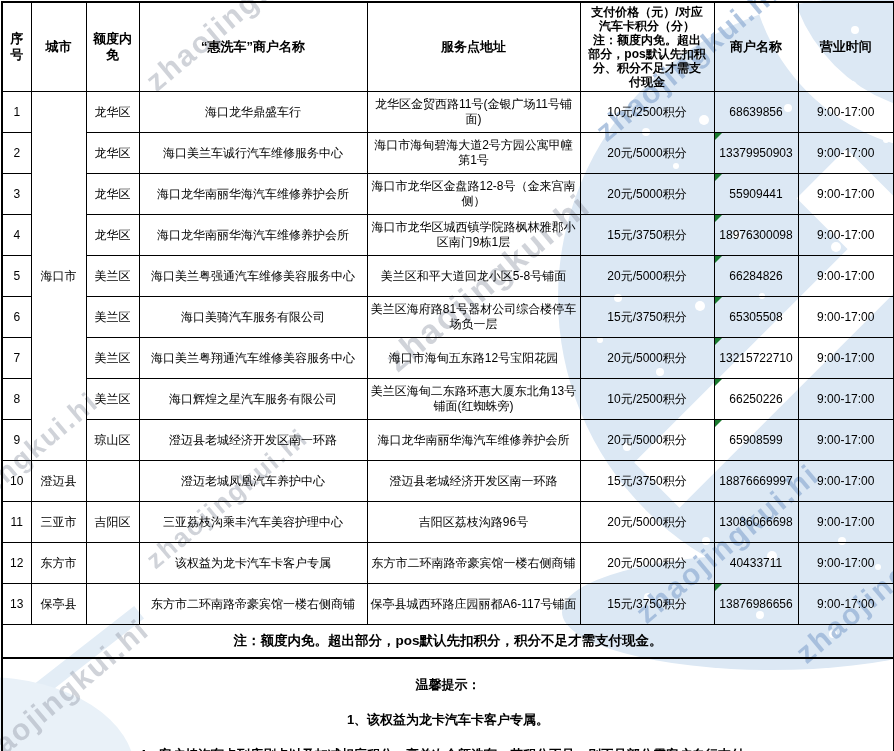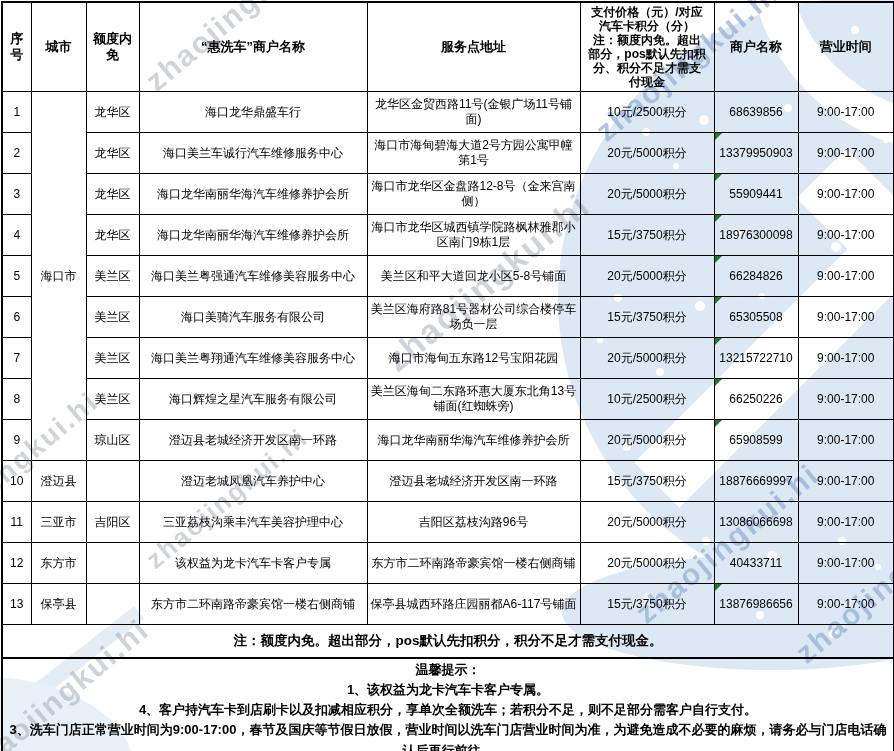--- a/index.html
+++ b/index.html
@@ -34,21 +34,21 @@
   td.col-phone{position:relative;}
   td.flag::before{
     content:"";position:absolute;top:0;left:0;width:0;height:0;
     border-top:7px solid #1a7a2e;border-right:7px solid transparent;
   }
   tr.note-row td{height:30px;font-weight:bold;font-size:13.5px;}
   tr.tips-row td{
     height:94px;font-weight:bold;font-size:13px;line-height:1.55;
     border-top:2px solid #000;
   }
-  .tips-line{margin:0;}
+  .tips-line{margin:15px;}
 </style>
 </head>
 <body>
 
 <div class="bg">
   <svg width="894" height="751" viewBox="0 0 894 751">
     <circle cx="858" cy="298" r="300" fill="#dce8f4"></circle>
     <ellipse cx="772" cy="612" rx="210" ry="58" fill="#dce8f4"></ellipse>
     <circle cx="952" cy="-52" r="185" fill="none" stroke="#ffffff" stroke-width="38"></circle>
     <g fill="#ffffff">

